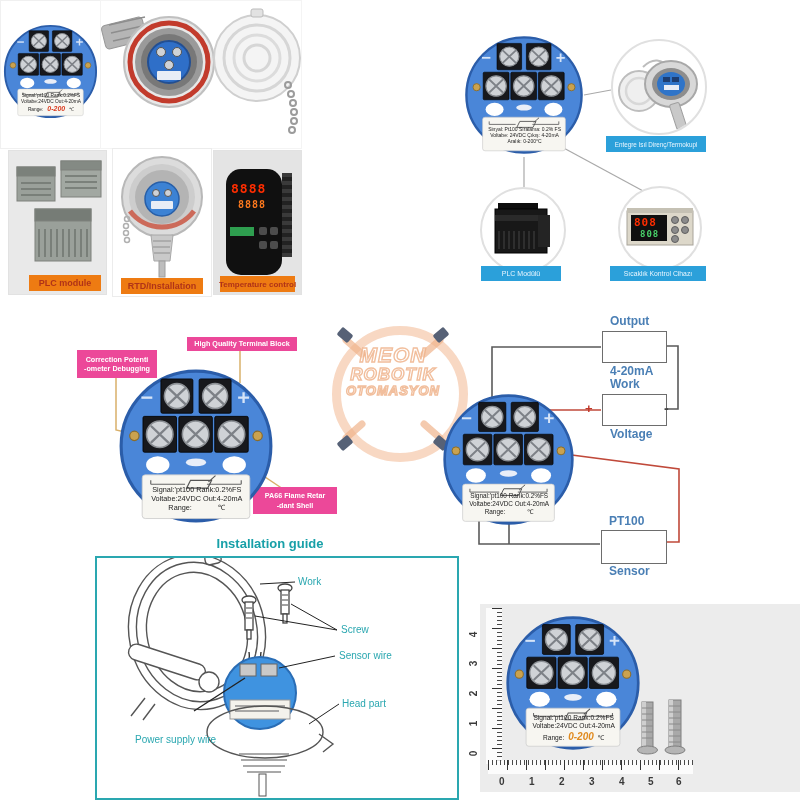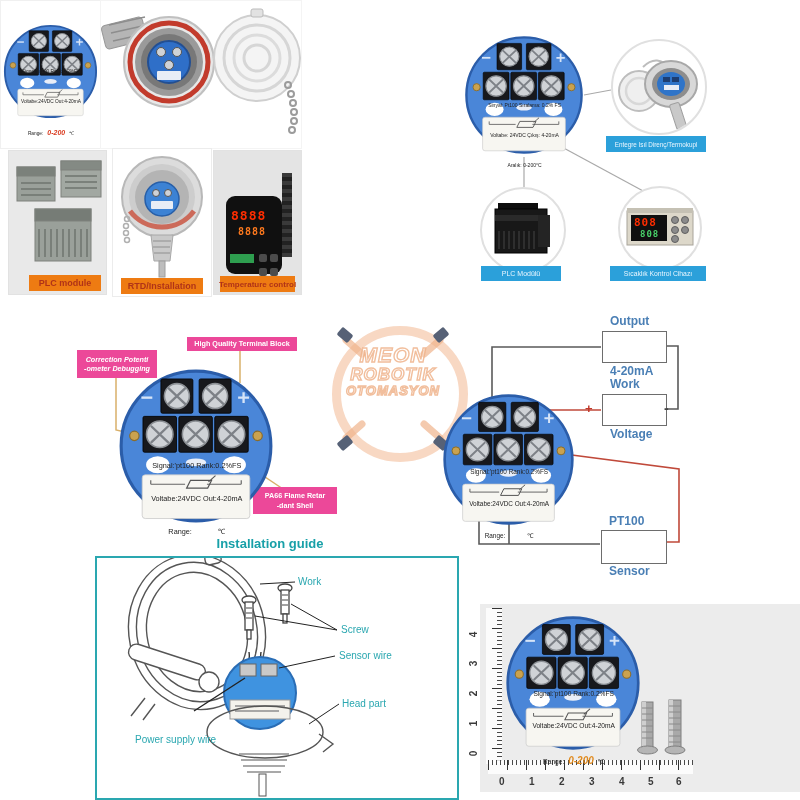--- a/index.html
+++ b/index.html
@@ -11,21 +11,21 @@
   
   .card{position:absolute;border:1px solid #e2e2e2;}
   .orange-label{position:absolute;background:#ee7b12;color:#b03318;font-weight:bold;
     font-size:9px;display:flex;align-items:center;justify-content:center;white-space:nowrap;}
 
   
   .modwrap{position:absolute;}
   .modwrap svg{position:absolute;left:0;top:0;width:100%;height:100%;}
   .modlabel{position:absolute;left:16%;top:70.5%;width:69%;height:26%;
     display:flex;flex-direction:column;justify-content:center;align-items:center;
-    color:#222;line-height:1.25;white-space:nowrap;gap:24px;}
+    color:#222;line-height:1.25;white-space:nowrap;}
   .modlabel .rng{display:flex;align-items:baseline;gap:4px;}
   .redval{color:#d93a1e;font-weight:bold;font-style:italic;}
   .orgval{color:#e08a1e;font-weight:bold;font-style:italic;}
 
   
   .bluetag{position:absolute;background:#2ba0da;color:#eaf6ff;display:flex;align-items:center;
     justify-content:center;white-space:nowrap;}
   
   .callout{position:absolute;background:#ec4899;color:#fff;font-weight:bold;
     display:flex;flex-direction:column;align-items:center;justify-content:center;
@@ -196,21 +196,21 @@
           <circle cx="13" cy="84" r="2.5"></circle>
           <circle cx="14" cy="91" r="2.5"></circle>
       </g>
     </svg>
     <div class="orange-label" style="left:8px;top:129px;width:82px;height:16px;">
         <span>RTD/Installation</span>
       </div>
   </div>
 
   <div class="card" style="left:213px;top:150px;width:87px;height:143px;background:#e4e4e4;">
-    <div class="abs" style="left:12px;top:18px;width:56px;height:78px;background:#101010;border-radius:9px;margin-top:27px;">
+    <div class="abs" style="left:12px;top:18px;width:56px;height:106px;background:#101010;border-radius:15px;">
       <div class="abs seg" style="left:5px;top:12px;color:#ff2d00;font-size:13px;">8888</div>
       <div class="abs seg" style="left:12px;top:30px;color:#ff7a1e;font-size:10px;">8888</div>
       <div class="abs" style="left:4px;top:58px;width:24px;height:9px;background:#2e9e4f;"></div>
       <div class="abs" style="left:33px;top:58px;width:8px;height:8px;background:#4c4c4c;border-radius:2px;"></div>
       <div class="abs" style="left:44px;top:58px;width:8px;height:8px;background:#4c4c4c;border-radius:2px;"></div>
       <div class="abs" style="left:33px;top:72px;width:8px;height:8px;background:#4c4c4c;border-radius:2px;"></div>
       <div class="abs" style="left:44px;top:72px;width:8px;height:8px;background:#4c4c4c;border-radius:2px;"></div>
     </div>
     <div class="abs" style="left:68px;top:22px;width:10px;height:84px;background:repeating-linear-gradient(to bottom,#3a3a3a 0 4px,#222 4px 8px);"></div>
     <div class="orange-label" style="left:6px;top:125px;width:75px;height:16px;font-size:8px;">
@@ -334,21 +334,21 @@
       </svg>
     <div class="modlabel" style="font-size:7.3px;">
       <span>Signal:'pt100 Rank:0.2%FS</span>
       <span>Voltabe:24VDC Out:4-20mA</span>
       <span class="rng" style="gap:26px;">
           <span>Range:</span>
           <span>℃</span>
         </span>
     </div>
   </div>
-  <div class="callout" style="left:77px;top:350px;width:80px;height:28px;font-size:7.2px;font-style:italic;">
+  <div class="callout" style="left:77px;top:350px;width:80px;height:28px;font-size:7.2px;">
     <span>Correction Potenti</span>
       <span>-ometer Debugging</span>
   </div>
   <div class="callout" style="left:187px;top:337px;width:110px;height:14px;font-size:7.2px;">
     <span>High Quality Terminal Block</span>
   </div>
   <div class="callout" style="left:253px;top:487px;width:84px;height:27px;font-size:7.2px;">
     <span>PA66 Flame Retar</span>
       <span>-dant Shell</span>
   </div>

